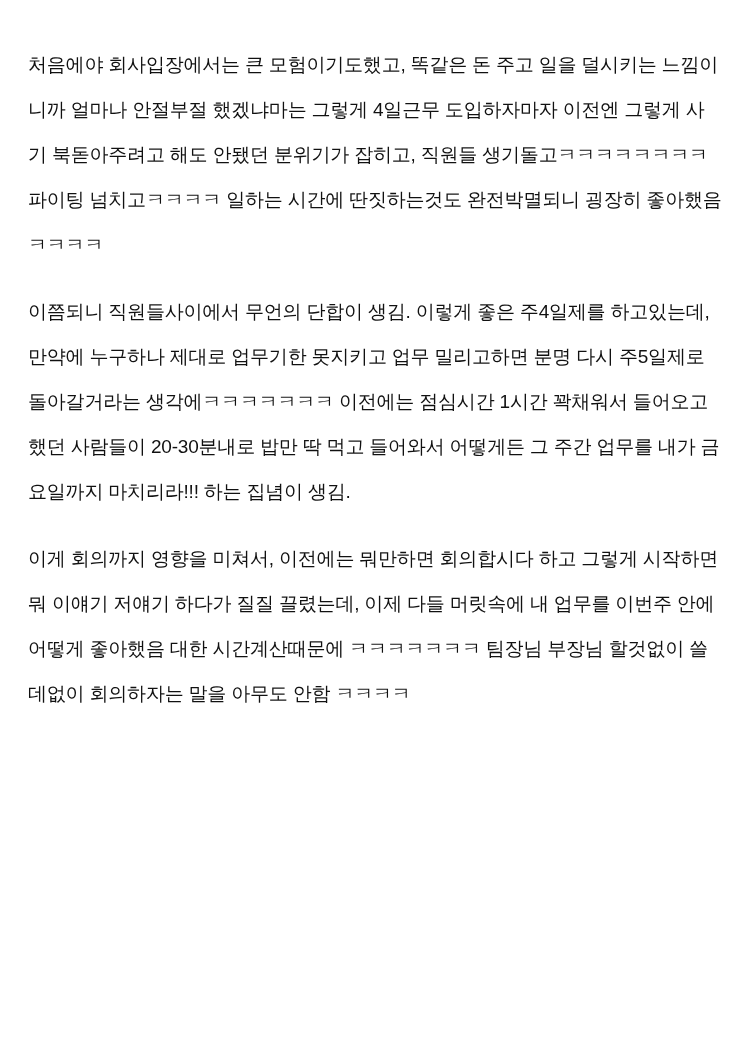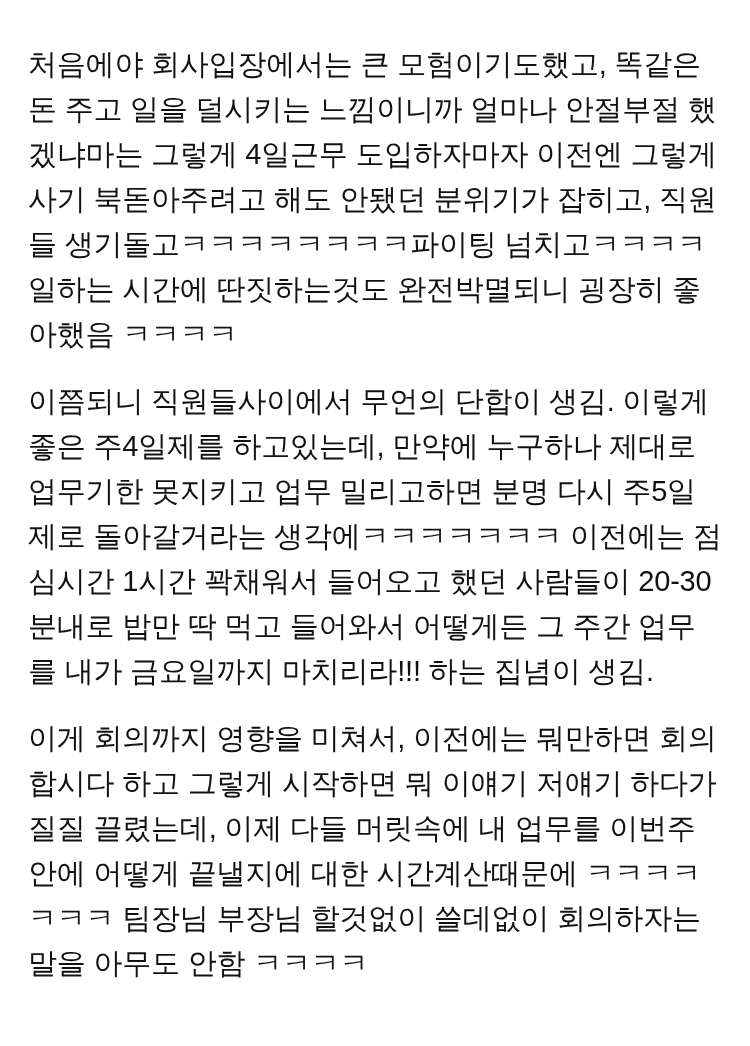--- a/index.html
+++ b/index.html
@@ -19,34 +19,34 @@
     width: 750px;
     min-height: 1046px;
     box-sizing: border-box;
     padding: 42px 28px 30px 28px;
     background: #ffffff;
   }
   .post-body {
     display: block;
   }
   .para {
-    font-size: 29px;
+    font-size: 19px;
     line-height: 45px;
     letter-spacing: -0.2px;
     color: #111111;
     margin: 0;
     word-break: break-all;
     white-space: pre-wrap;
   }
   .para + .para {
     margin-top: 22px;
   }
 </style>
 </head>
 <body>
 
 <div class="page">
   <article class="post-body">
     <p class="para">처음에야 회사입장에서는 큰 모험이기도했고, 똑같은 돈 주고 일을 덜시키는 느낌이니까 얼마나 안절부절 했겠냐마는 그렇게 4일근무 도입하자마자 이전엔 그렇게 사기 북돋아주려고 해도 안됐던 분위기가 잡히고, 직원들 생기돌고ㅋㅋㅋㅋㅋㅋㅋㅋ파이팅 넘치고ㅋㅋㅋㅋ 일하는 시간에 딴짓하는것도 완전박멸되니 굉장히 좋아했음 ㅋㅋㅋㅋ</p>
     <p class="para">이쯤되니 직원들사이에서 무언의 단합이 생김. 이렇게 좋은 주4일제를 하고있는데, 만약에 누구하나 제대로 업무기한 못지키고 업무 밀리고하면 분명 다시 주5일제로 돌아갈거라는 생각에ㅋㅋㅋㅋㅋㅋㅋ 이전에는 점심시간 1시간 꽉채워서 들어오고 했던 사람들이 20-30분내로 밥만 딱 먹고 들어와서 어떻게든 그 주간 업무를 내가 금요일까지 마치리라!!! 하는 집념이 생김.</p>
-    <p class="para">이게 회의까지 영향을 미쳐서, 이전에는 뭐만하면 회의합시다 하고 그렇게 시작하면 뭐 이얘기 저얘기 하다가 질질 끌렸는데, 이제 다들 머릿속에 내 업무를 이번주 안에 어떻게 끝낼지에 대한 시간계산때문에 ㅋㅋㅋㅋㅋㅋㅋ 팀장님 부장님 할것없이 쓸데없이 회의하자는 말을 아무도 안함 ㅋㅋㅋㅋ</p>
+    <p class="para">이게 회의까지 영향을 미쳐서, 이전에는 뭐만하면 회의합시다 하고 그렇게 시작하면 뭐 이얘기 저얘기 하다가 질질 끌렸는데, 이제 다들 머릿속에 내 업무를 이번주 안에 어떻게 좋아했음 대한 시간계산때문에 ㅋㅋㅋㅋㅋㅋㅋ 팀장님 부장님 할것없이 쓸데없이 회의하자는 말을 아무도 안함 ㅋㅋㅋㅋ</p>
   </article>
 </div>
 
 </body></html>

